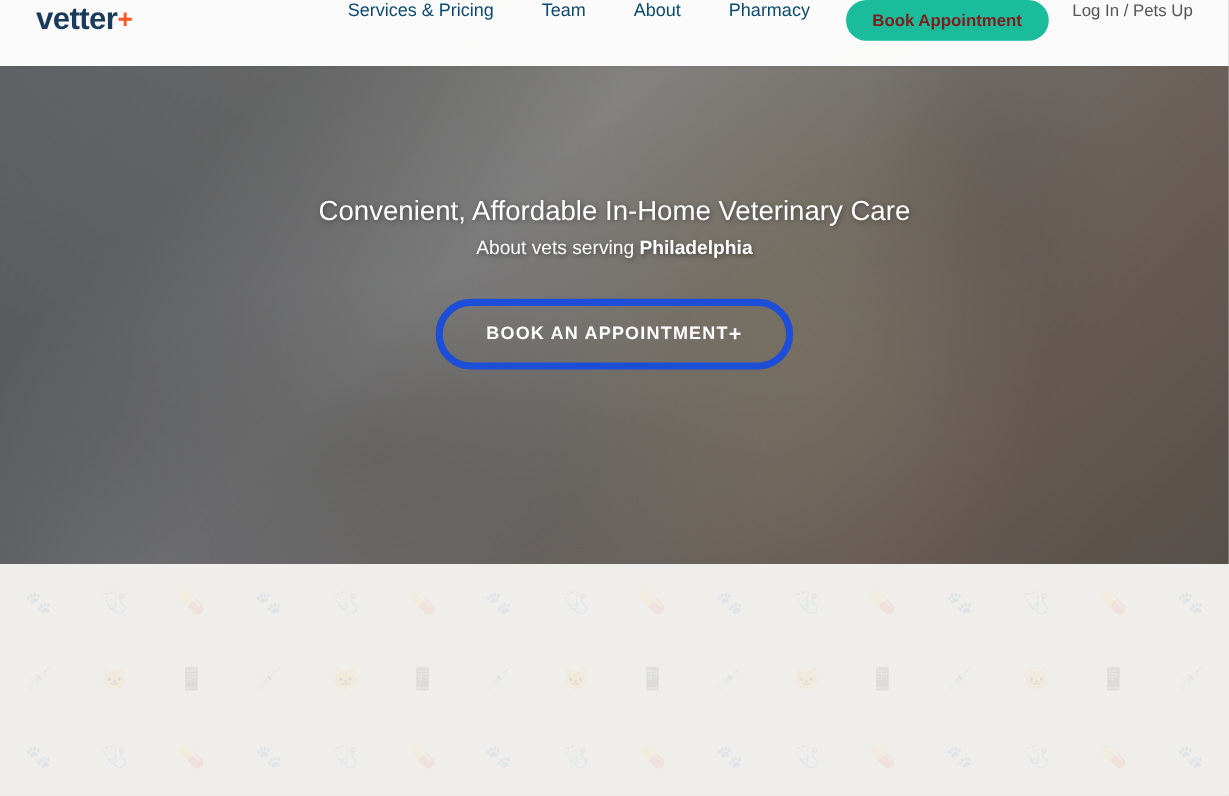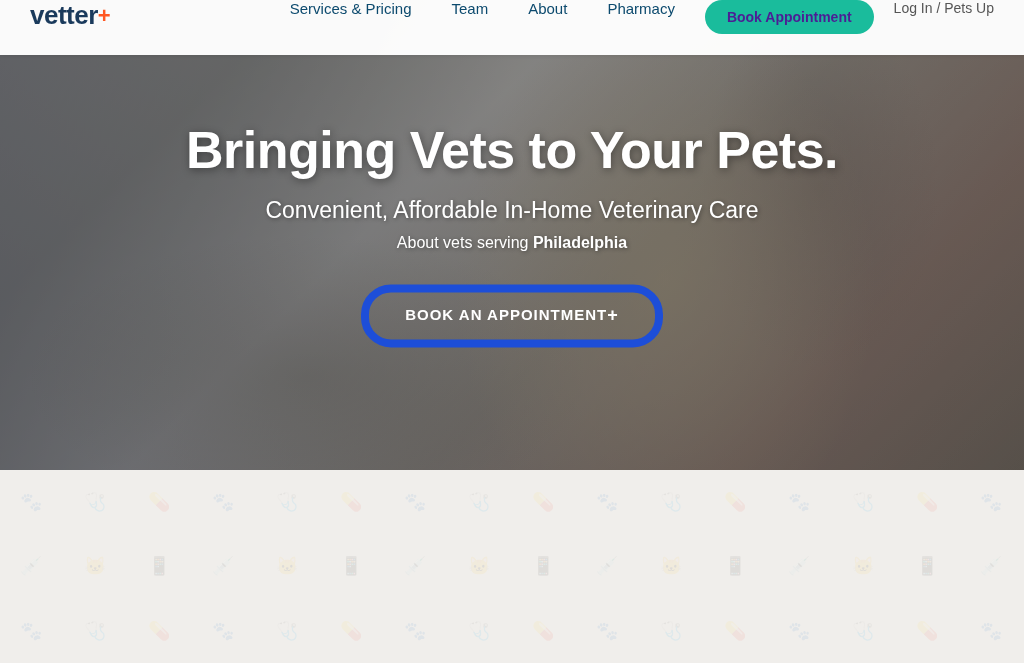--- a/index.html
+++ b/index.html
@@ -40,21 +40,21 @@
       margin-right: 30px;
     }
     .nav-link {
       font-size: 15px;
       color: #0c4a6e;
       text-decoration: none;
       cursor: pointer;
     }
     .btn-book {
       background: #1abc9c;
-      color: #4c1d95;
+      color: #7f1d1d;
       border: none;
       border-radius: 25px;
       padding: 9px 22px;
       font-size: 14px;
       font-weight: 600;
       cursor: pointer;
       margin-right: 20px;
     }
     .nav-login {
       font-size: 14px;
@@ -116,21 +116,21 @@
       text-shadow: 1px 1px 4px rgba(0,0,0,0.4);
     }
     .hero-location {
       font-size: 16px;
       margin-bottom: 32px;
       text-shadow: 1px 1px 4px rgba(0,0,0,0.4);
     }
     .hero-location strong { font-weight: 700; }
     .btn-hero {
       display: inline-block;
-      border: 8px solid #1d4ed8;
+      border: 6px solid #1d4ed8;
       border-radius: 30px;
       padding: 13px 36px;
       font-size: 15px;
       font-weight: 600;
       color: #fff;
       text-transform: uppercase;
       letter-spacing: 1px;
       cursor: pointer;
       background: transparent;
     }
@@ -186,21 +186,20 @@
   </div>
   <button class="btn-book">Book Appointment</button>
   <span class="nav-login">Log In / Pets Up</span>
 </nav>
 
 <section class="hero">
   <div class="hero-bg">
     <div class="hero-overlay"></div>
   </div>
   <div class="hero-content">
-    <h1 class="hero-title">Bringing Vets to Your Pets.</h1>
     <p class="hero-subtitle">Convenient, Affordable In-Home Veterinary Care</p>
     <p class="hero-location">
       <span>About vets serving </span><strong>Philadelphia</strong>
     </p>
     <button class="btn-hero">
       <span>BOOK AN APPOINTMENT</span><span class="btn-hero-plus">+</span>
     </button>
   </div>
 </section>
 

